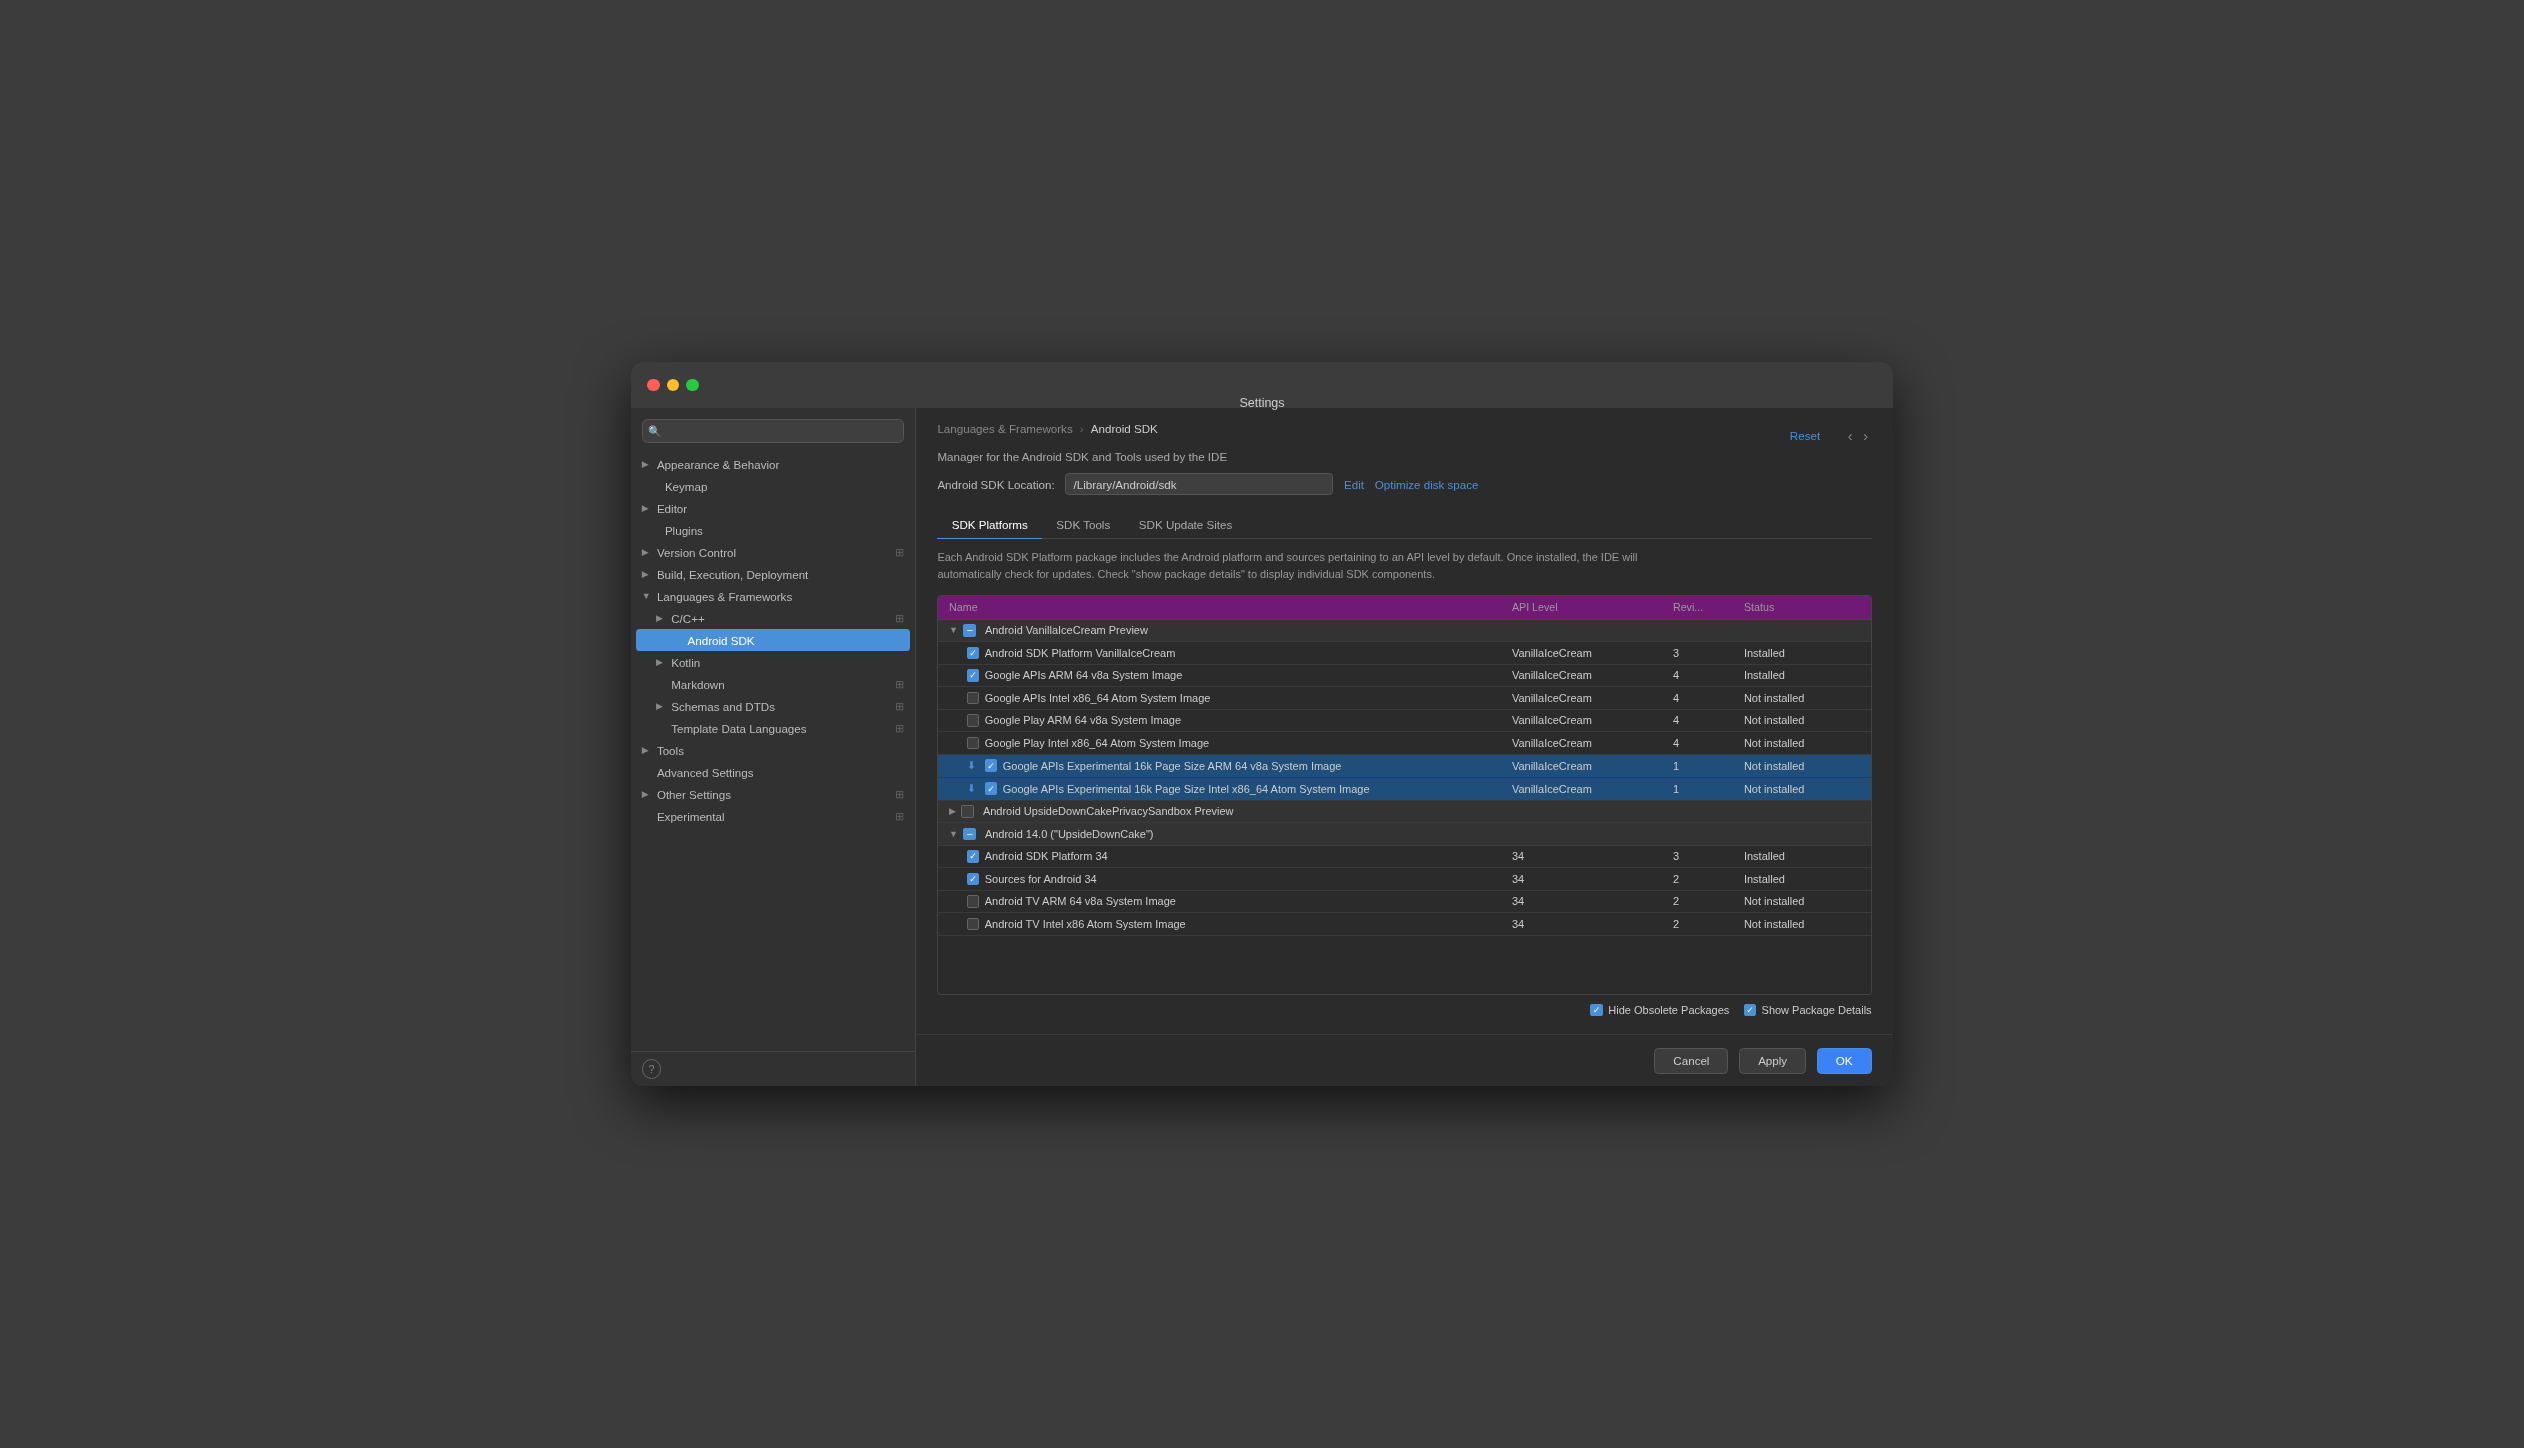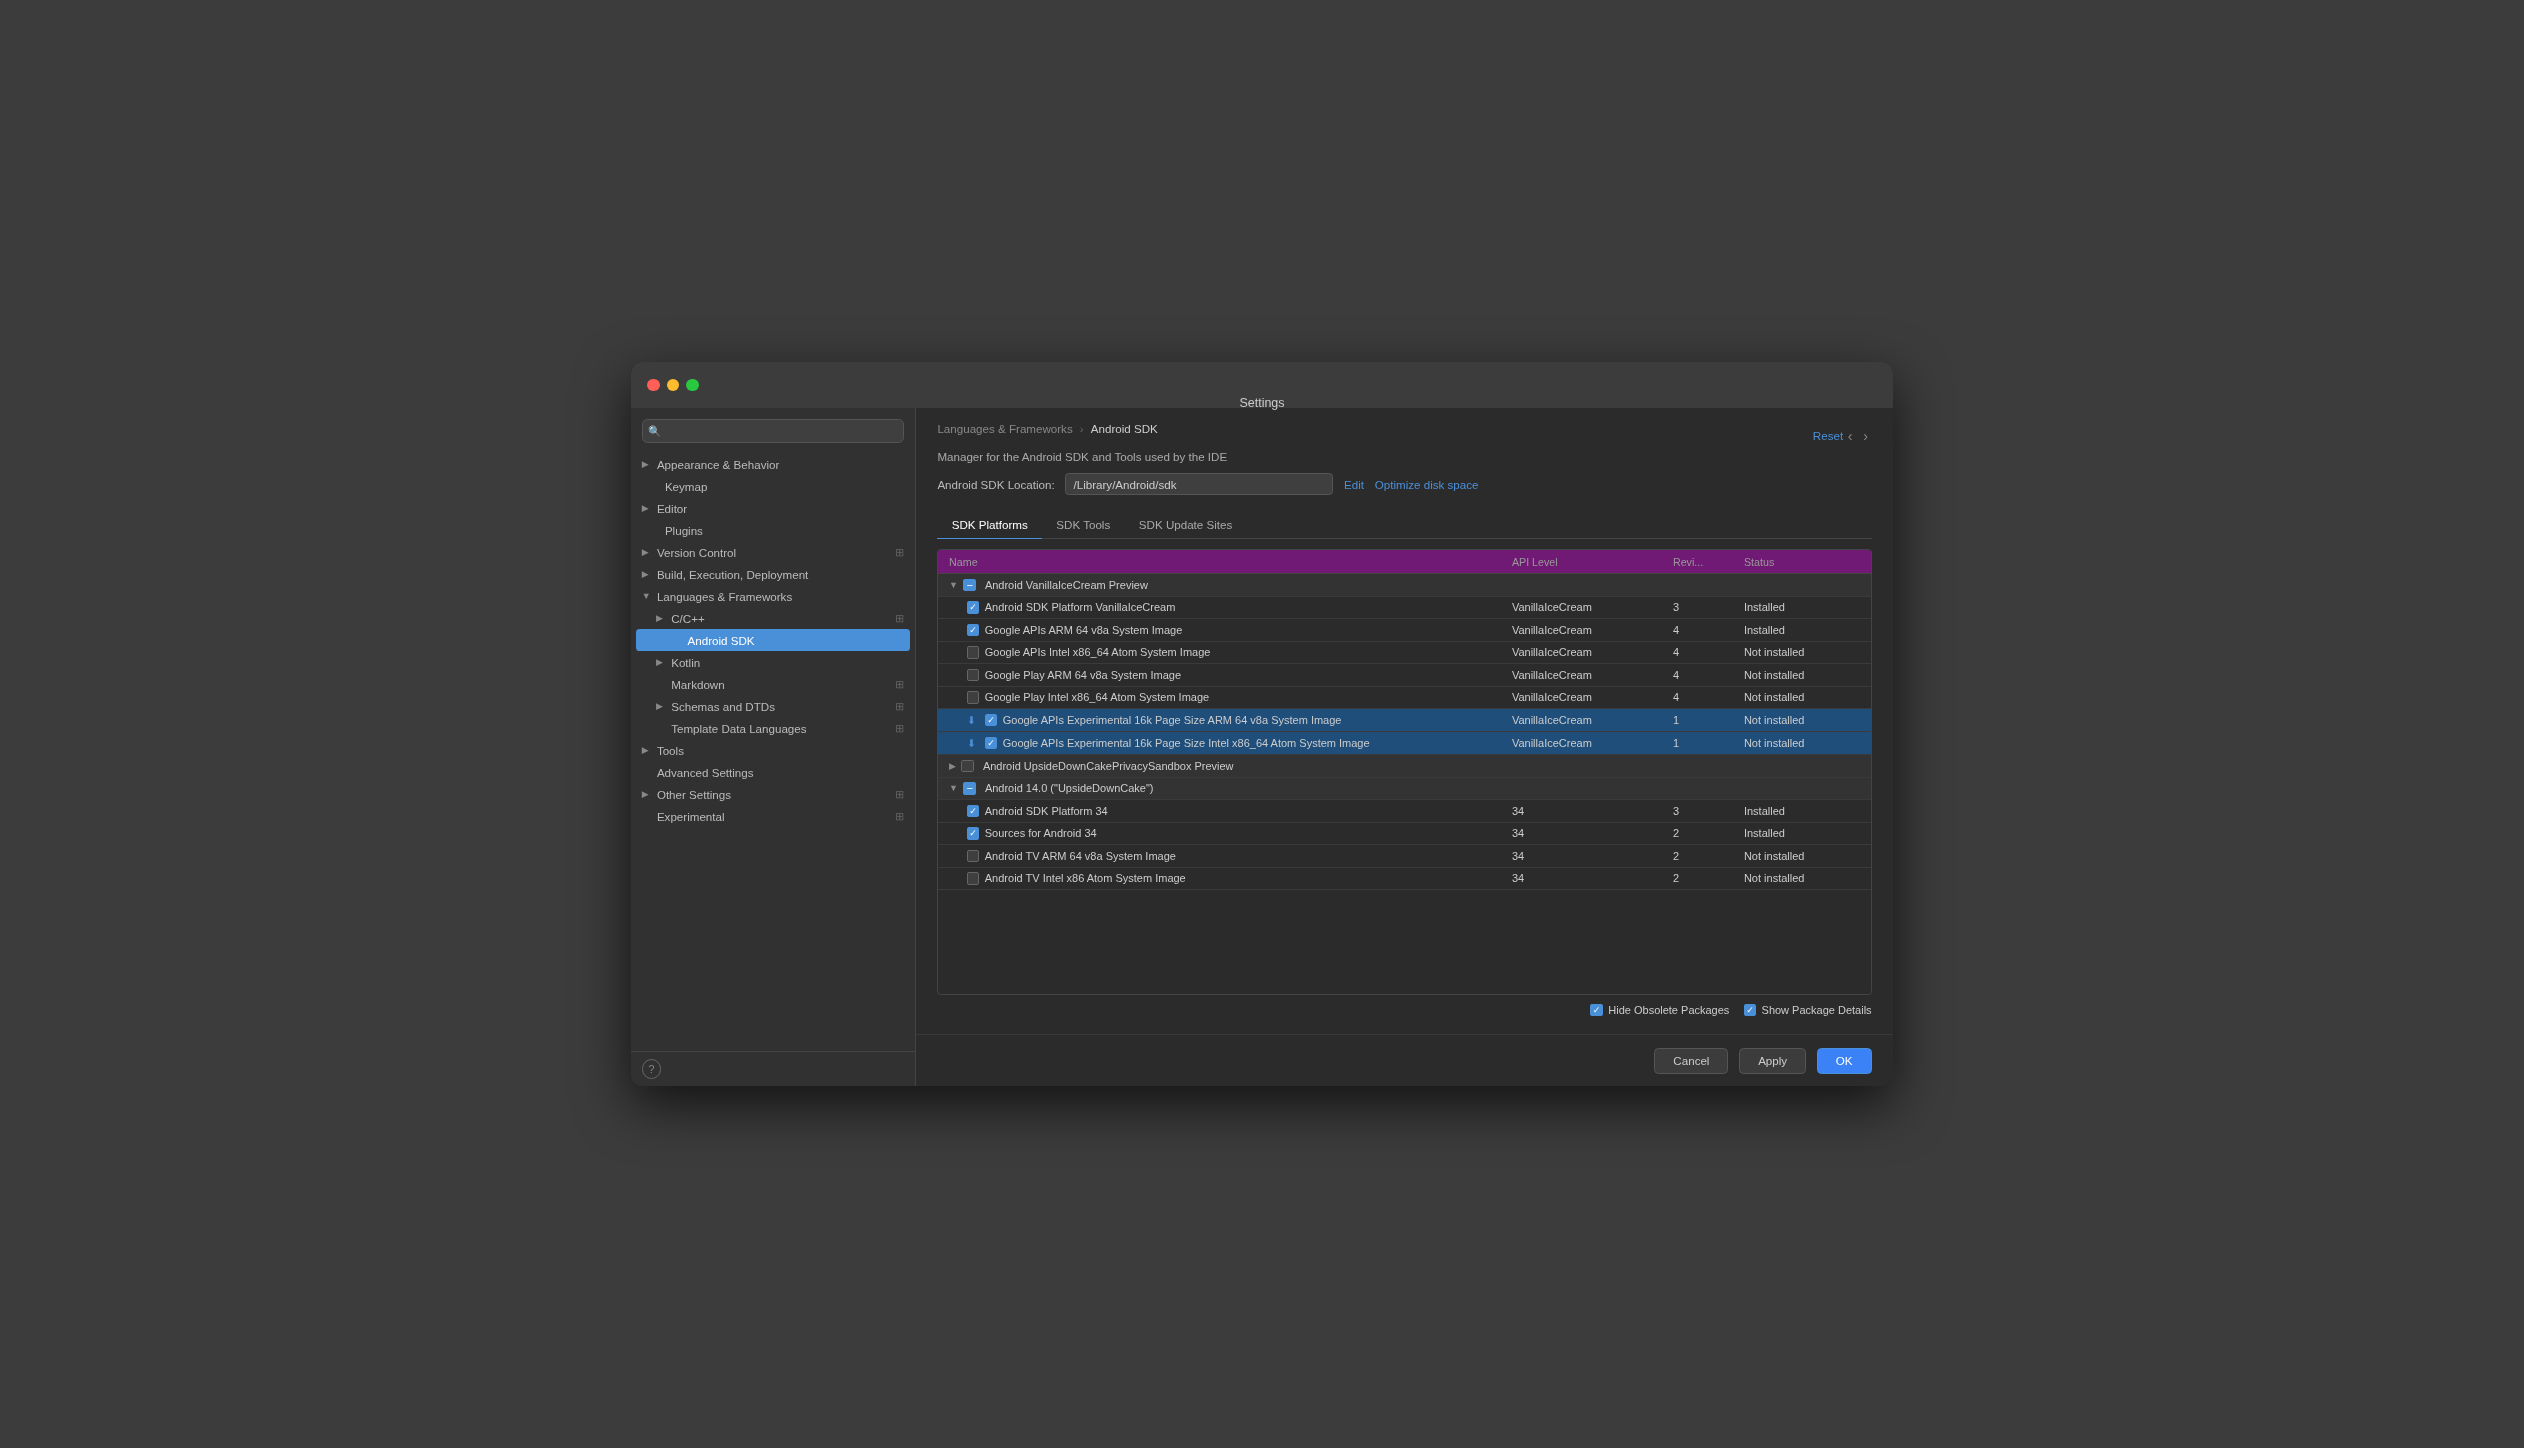--- a/index.html
+++ b/index.html
@@ -162,21 +162,21 @@
     .breadcrumb .active-crumb {
       color: #cccccc;
       font-weight: 500;
     }
     .breadcrumb-arrow { color: #666; }
     .header-actions {
       position: absolute;
       right: 21.4px;
       top: 18px;
       display: flex;
-      gap: 1px;
+      gap: 24px;
       align-items: center;
     }
     .reset-btn {
       background: transparent;
       border: none;
       color: #4a90d9;
       font-size: 11.6px;
       cursor: pointer;
     }
     .nav-arrows {
@@ -530,20 +530,21 @@
             <button class="link-btn">Optimize disk space</button>
           </div>
         </div>
 
         <div class="tabs-bar">
           <div class="tab active">SDK Platforms</div>
           <div class="tab">SDK Tools</div>
           <div class="tab">SDK Update Sites</div>
         </div>
 
+        <p class="description-text">Each Android SDK Platform package includes the Android platform and sources pertaining to an API level by default. Once installed, the IDE will automatically check for updates. Check "show package details" to display individual SDK components.</p>
 
         <div class="sdk-table scrollbar-area">
           <div class="table-header">
             <div class="th">Name</div>
             <div class="th">API Level</div>
             <div class="th">Revi...</div>
             <div class="th">Status</div>
           </div>
           <div class="table-body">
 

